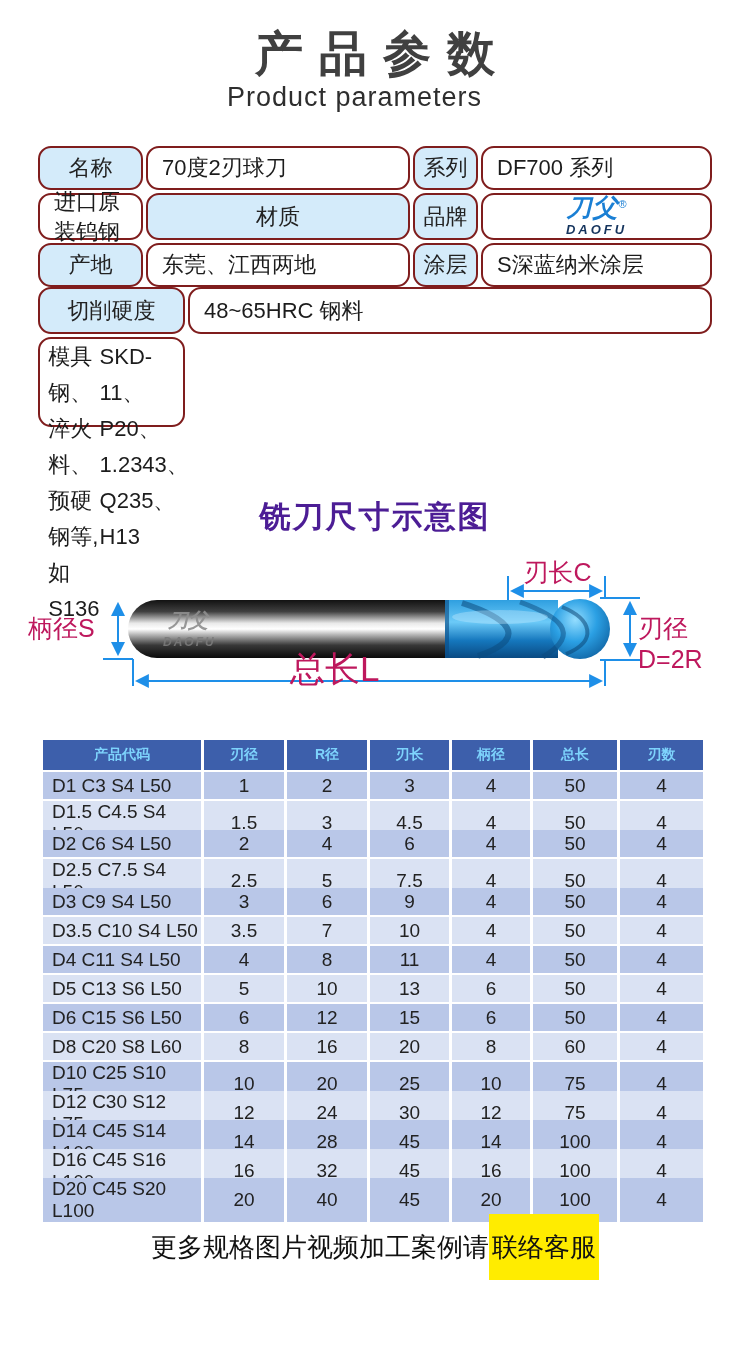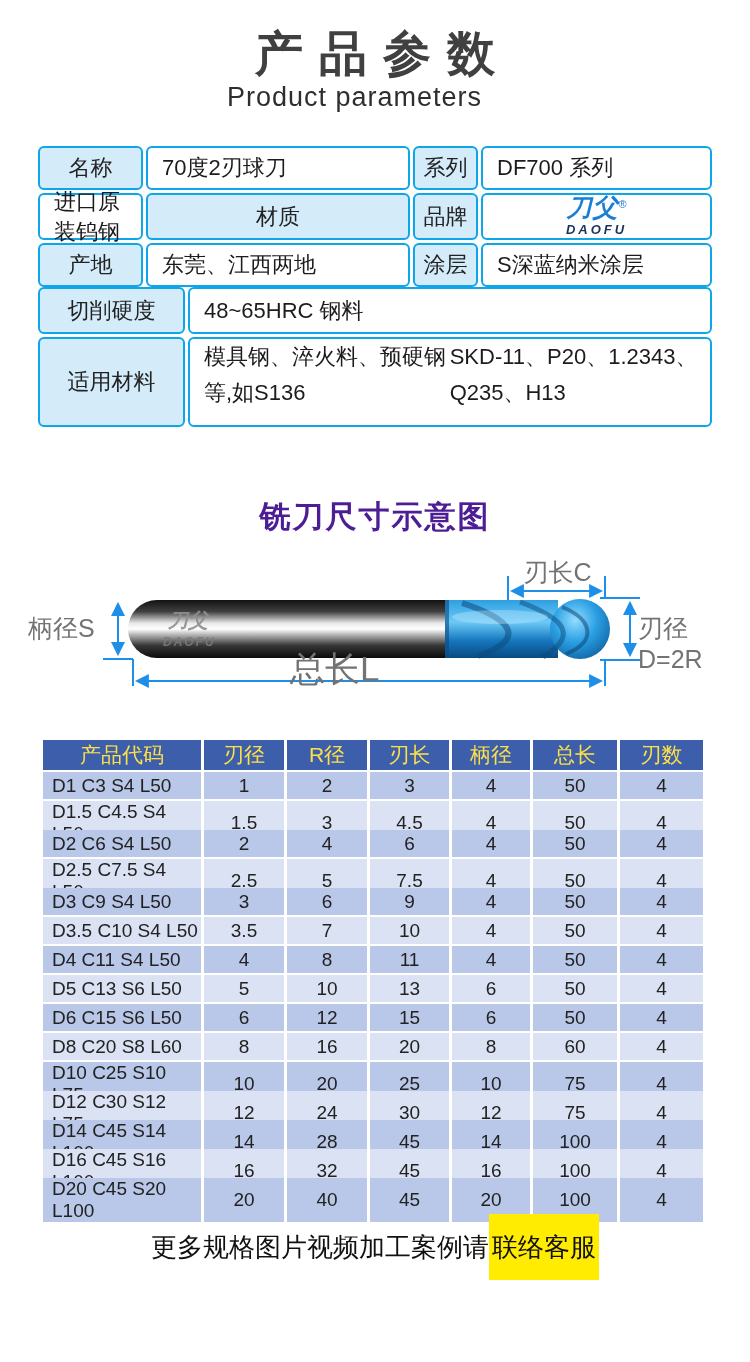--- a/index.html
+++ b/index.html
@@ -22,47 +22,47 @@
   }
 
   
   .spec-a{top:146px;left:38px;display:grid;
     grid-template-columns:105px 264px 65px 231px;
     grid-template-rows:44px 47px 44px;gap:3px;}
   .spec-b{top:287px;left:38px;display:grid;
     grid-template-columns:147px 524px;
     grid-template-rows:47px 90px;gap:3px;}
   .cell{
-    border:2px solid #0ea5e9;border-radius:6px;
+    border:2px solid #7f1d1d;border-radius:13px;
     display:flex;align-items:center;font-size:22px;background:#fff;box-sizing:border-box;
   }
   .cell.label{background:#d4ebfa;justify-content:center;color:#222;}
   .cell.value{padding-left:14px;color:#1c1c1c;}
   .cell.multiline{flex-direction:row;align-items:flex-start;justify-content:center;line-height:36px;}
   .cell.brandcell{flex-direction:column;justify-content:center;align-items:center;padding-left:0;}
   .brand-cn{font-size:25px;font-weight:800;font-style:italic;color:#1a7fd4;line-height:24px;letter-spacing:1px;}
   .brand-reg{font-size:11px;vertical-align:super;color:#1a7fd4;}
   .brand-en{font-size:13px;font-weight:800;font-style:italic;color:#16355e;letter-spacing:3px;line-height:16px;}
 
   
   .diagram-title{
     top:496px;left:0;width:750px;text-align:center;
     font-size:31px;font-weight:700;color:#4c1d95;letter-spacing:2px;
   }
-  .dim-label{font-size:25px;color:#737373;}
+  .dim-label{font-size:25px;color:#be185d;}
   .lbl-blade-length{top:556px;left:505px;width:105px;text-align:center;}
   .lbl-shank-dia{top:612px;left:28px;width:84px;}
   .lbl-blade-dia{top:612px;left:638px;width:112px;text-align:left;}
   .lbl-total-length{top:646px;left:290px;width:160px;text-align:left;font-size:35px;}
 
   
   .size-table{top:740px;left:43px;width:663px;}
   .strow{display:grid;grid-template-columns:158px 80px 80px 79px 78px 84px 83px;column-gap:3px;}
   .sthead{height:30px;margin-bottom:3px;}
-  .sthead .stcell{background:#3d5fab;color:#fde047;font-weight:400;font-size:21px;}
+  .sthead .stcell{background:#3d5fab;color:#7dd3fc;font-weight:700;font-size:14px;}
   .strow{margin-bottom:2px;}
   .stcell{display:flex;align-items:center;justify-content:center;font-size:19px;color:#222;}
   .stcell.first{justify-content:flex-start;padding-left:9px;}
   .strow.data{height:27px;}
   .strow.odd .stcell{background:#b9c7e8;}
   .strow.even .stcell{background:#dae2f3;}
 
   
   .footer-note{
     top:1230px;left:0;width:750px;text-align:center;
@@ -93,21 +93,20 @@
   <div class="cell label">产地</div>
   <div class="cell value">东莞、江西两地</div>
   <div class="cell label">涂层</div>
   <div class="cell value">S深蓝纳米涂层</div>
 </div>
 
 <div class="abs spec-b">
   <div class="cell label">切削硬度</div>
   <div class="cell value">48~65HRC 钢料</div>
 
-  <div class="cell label">适用材料</div>
   <div class="cell value multiline">
     <span>模具钢、淬火料、预硬钢等,如S136</span>
     <span>SKD-11、P20、1.2343、Q235、H13</span>
   </div>
 </div>
 
 <div class="abs diagram-title">铣刀尺寸示意图</div>
 
 <svg class="abs" style="top:555px;left:0;" width="750" height="150" viewBox="0 0 750 150">
   <defs>

